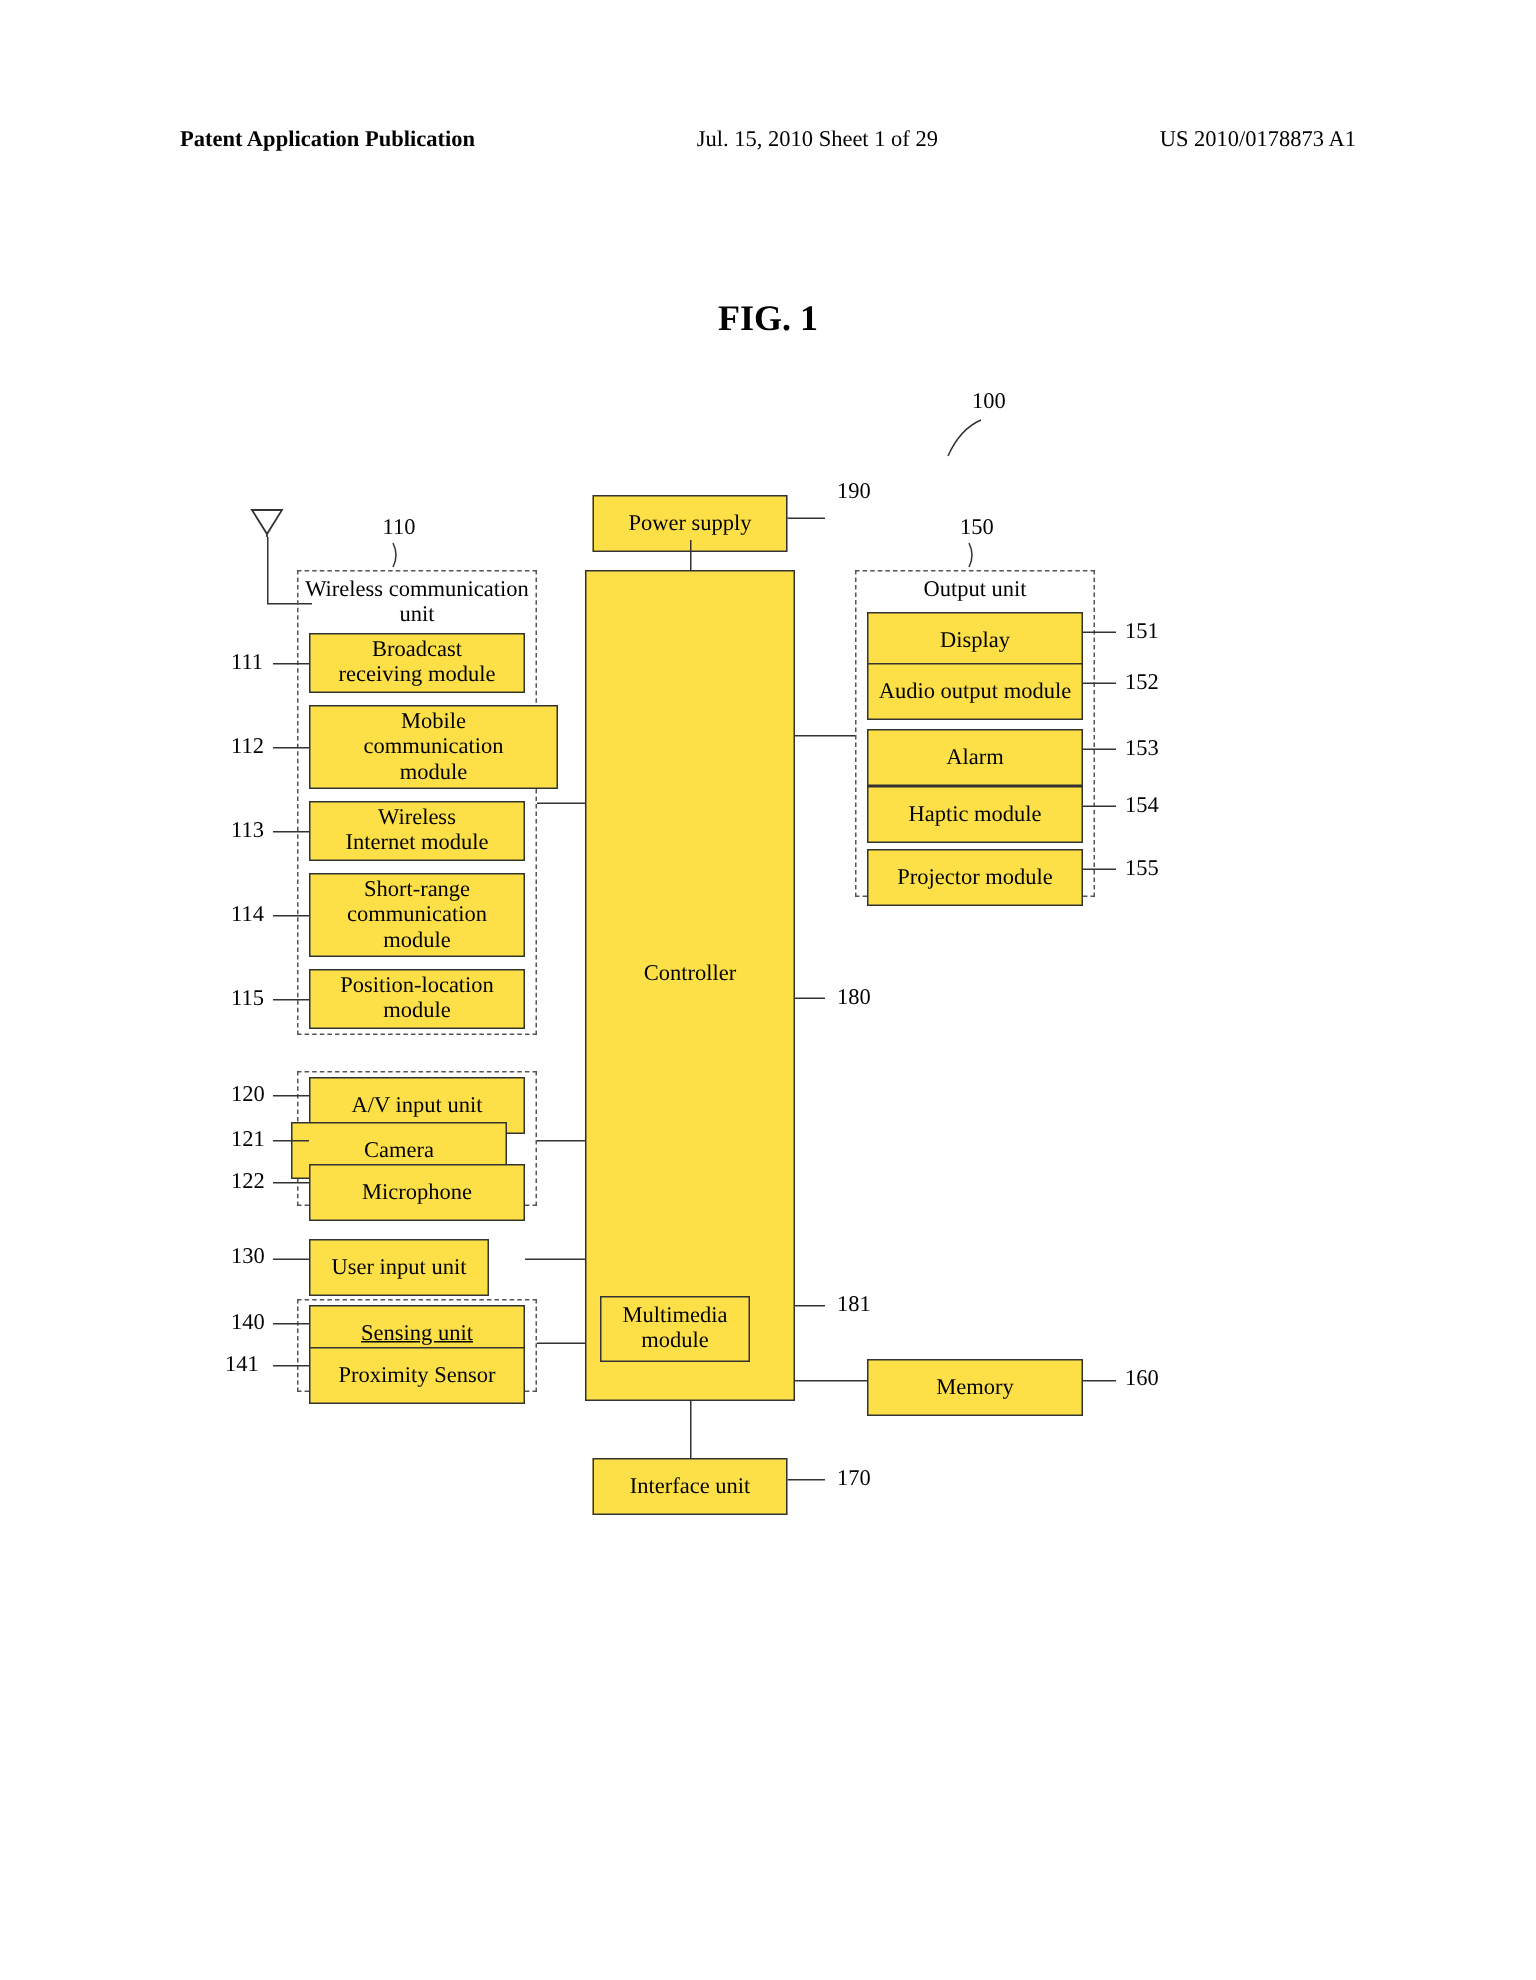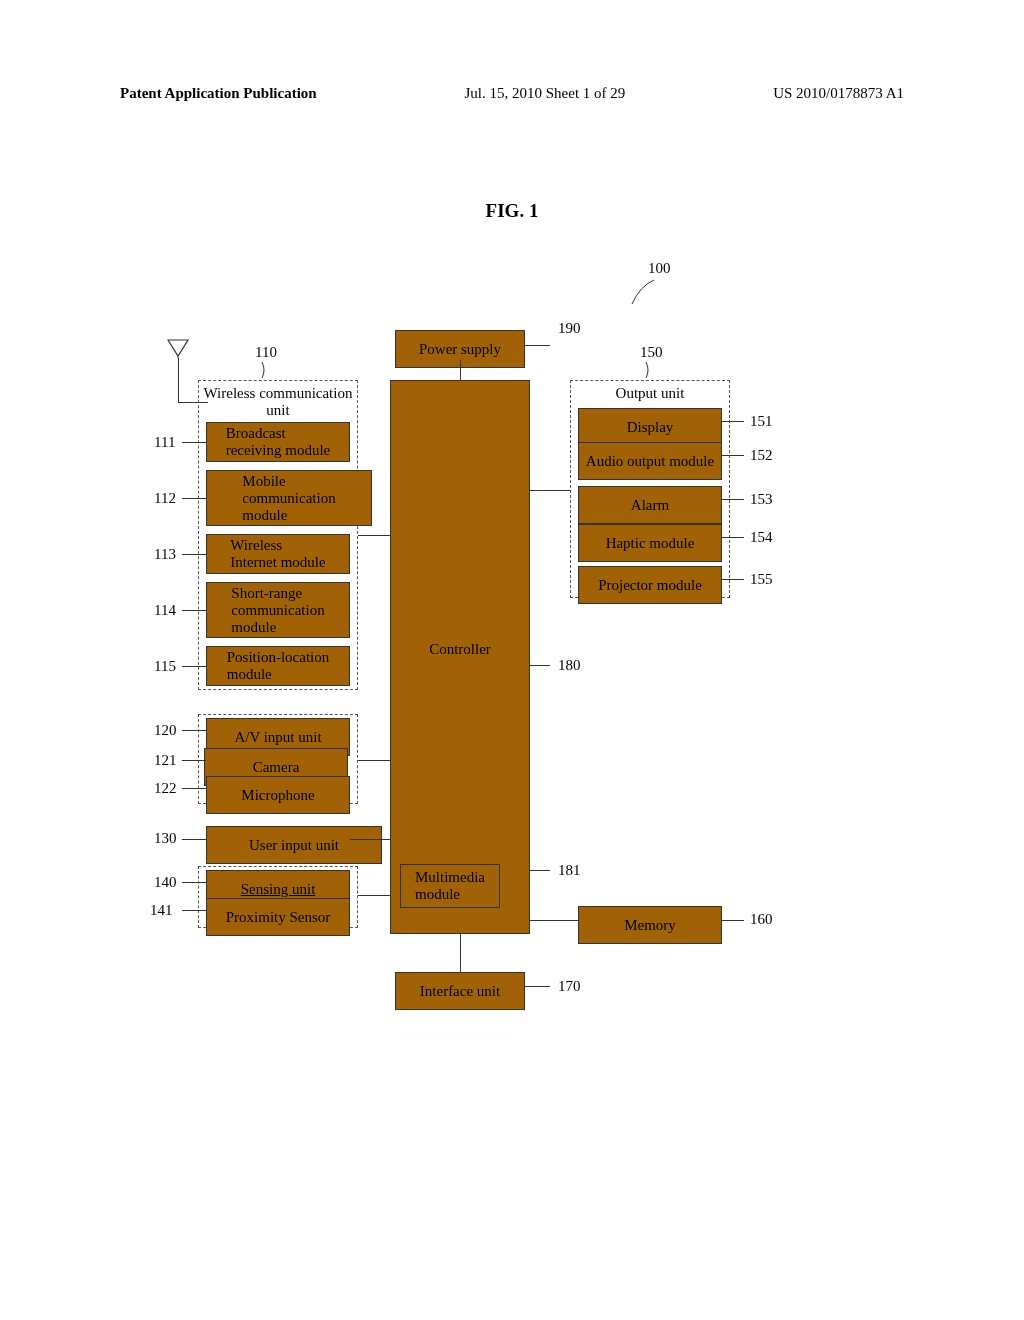--- a/index.html
+++ b/index.html
@@ -19,38 +19,38 @@
       justify-content: space-between;
       padding: 0 120px;
       font-size: 15px;
     }
     .header-left { font-weight: bold; }
     .figure-title {
       position: absolute;
       top: 200px;
       left: 50%;
       transform: translateX(-50%);
-      font-size: 19px;
+      font-size: 24px;
       font-weight: bold;
     }
     .diagram {
       position: absolute;
       top: 270px;
       left: 140px;
       width: 760px;
       height: 800px;
     }
     .box {
       position: absolute;
       border: 1px solid #333;
-      background: #a16207;
+      background: #fde047;
       display: flex;
       align-items: center;
       justify-content: center;
-      text-align: left;
+      text-align: center;
       font-size: 15px;
       padding: 18px 4px;
     }
     .dashed-group {
       position: absolute;
       border: 1px dashed #555;
     }
     .group-title {
       position: absolute;
       top: 4px;
@@ -155,34 +155,34 @@
   <div class="line" style="top:284px; left:42px; width:24px; height:1px;"></div>
   <div class="ref-label" style="top:332px; left:14px;">114</div>
   <div class="line" style="top:340px; left:42px; width:24px; height:1px;"></div>
   <div class="ref-label" style="top:388px; left:14px;">115</div>
   <div class="line" style="top:396px; left:42px; width:24px; height:1px;"></div>
 
   <div class="dashed-group" style="top:444px; left:58px; width:160px; height:90px;"></div>
   <div class="box" style="top:448px; left:66px; width:144px; height:24px;">
     <span>A/V input unit</span>
   </div>
-  <div class="box" style="top:478px; left:64px; width:144px; height:36px;">
+  <div class="box" style="top:478px; left:54px; width:144px; height:36px;">
     <span>Camera</span>
   </div>
   <div class="box" style="top:506px; left:66px; width:144px; height:24px;">
     <span>Microphone</span>
   </div>
   <div class="ref-label" style="top:452px; left:14px;">120</div>
   <div class="line" style="top:460px; left:42px; width:24px; height:1px;"></div>
   <div class="ref-label" style="top:482px; left:14px;">121</div>
   <div class="line" style="top:490px; left:42px; width:24px; height:1px;"></div>
   <div class="ref-label" style="top:510px; left:14px;">122</div>
   <div class="line" style="top:518px; left:42px; width:24px; height:1px;"></div>
 
-  <div class="box" style="top:556px; left:66px; width:176px; height:26px;">
+  <div class="box" style="top:556px; left:66px; width:120px; height:26px;">
     <span>User input unit</span>
   </div>
   <div class="ref-label" style="top:560px; left:14px;">130</div>
   <div class="line" style="top:569px; left:42px; width:24px; height:1px;"></div>
 
   <div class="dashed-group" style="top:596px; left:58px; width:160px; height:62px;"></div>
   <div class="box" style="top:600px; left:66px; width:144px; height:24px;text-decoration:underline;">
     <span>Sensing unit</span>
   </div>
   <div class="box" style="top:628px; left:66px; width:144px; height:24px;">

